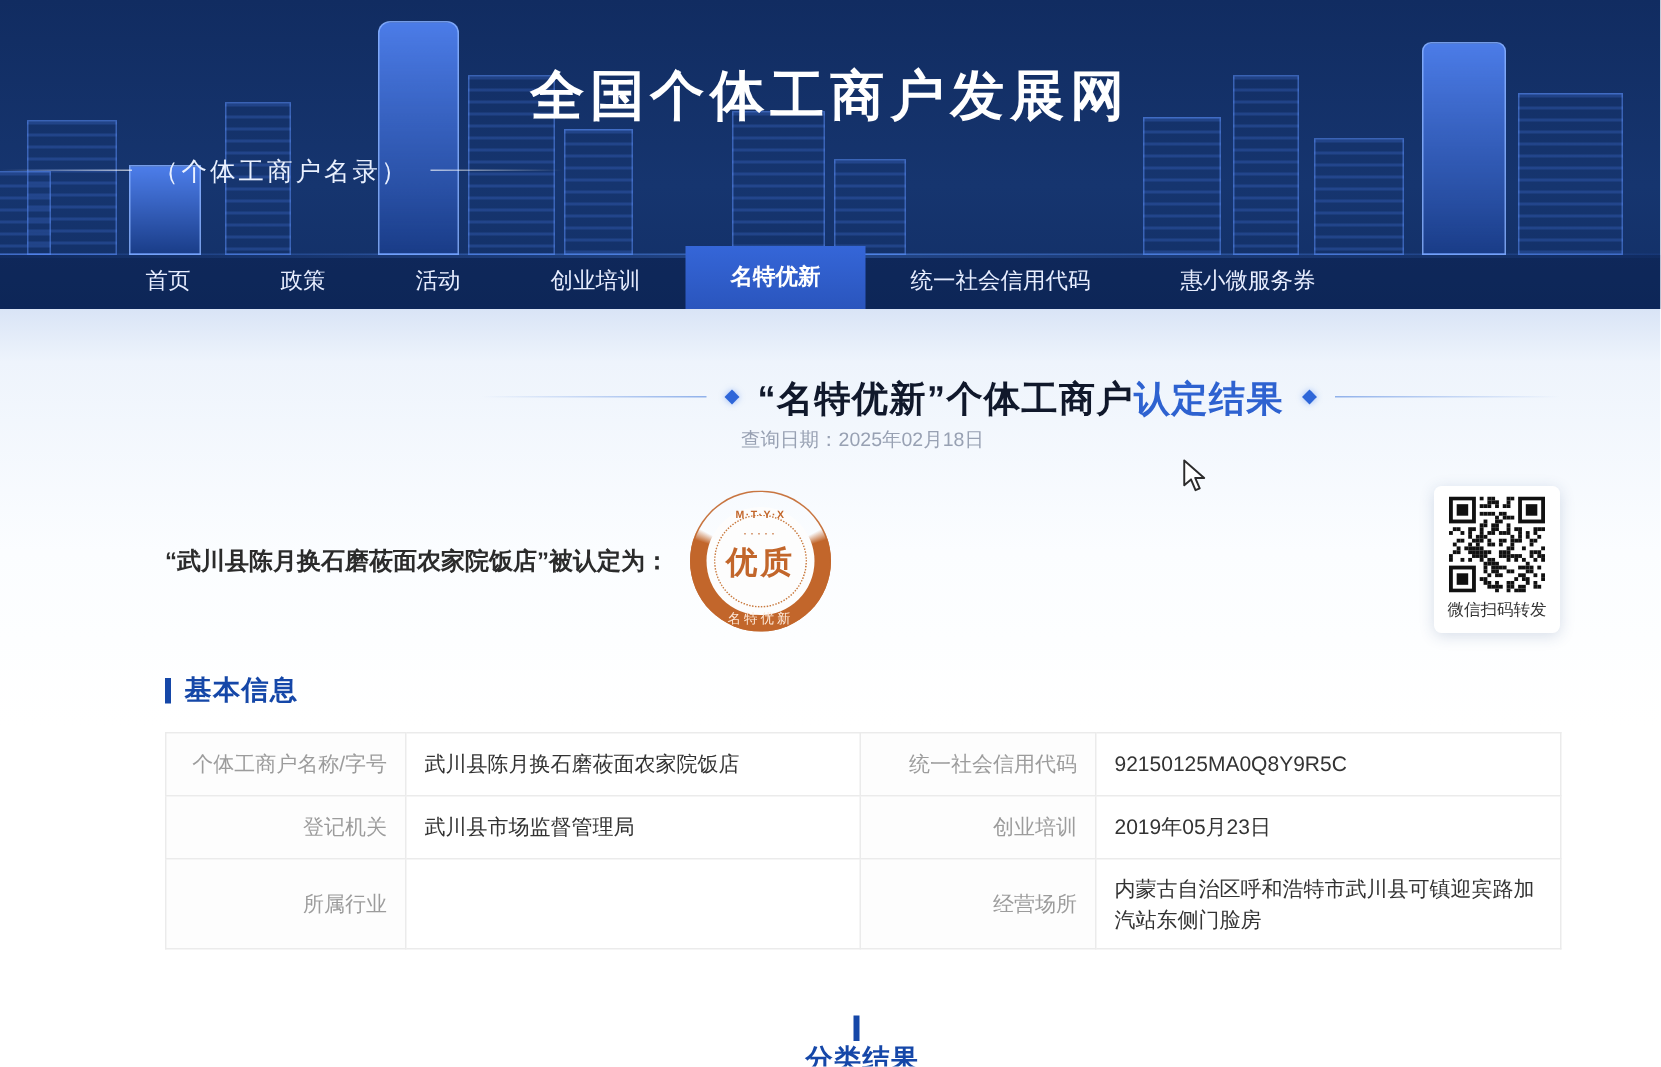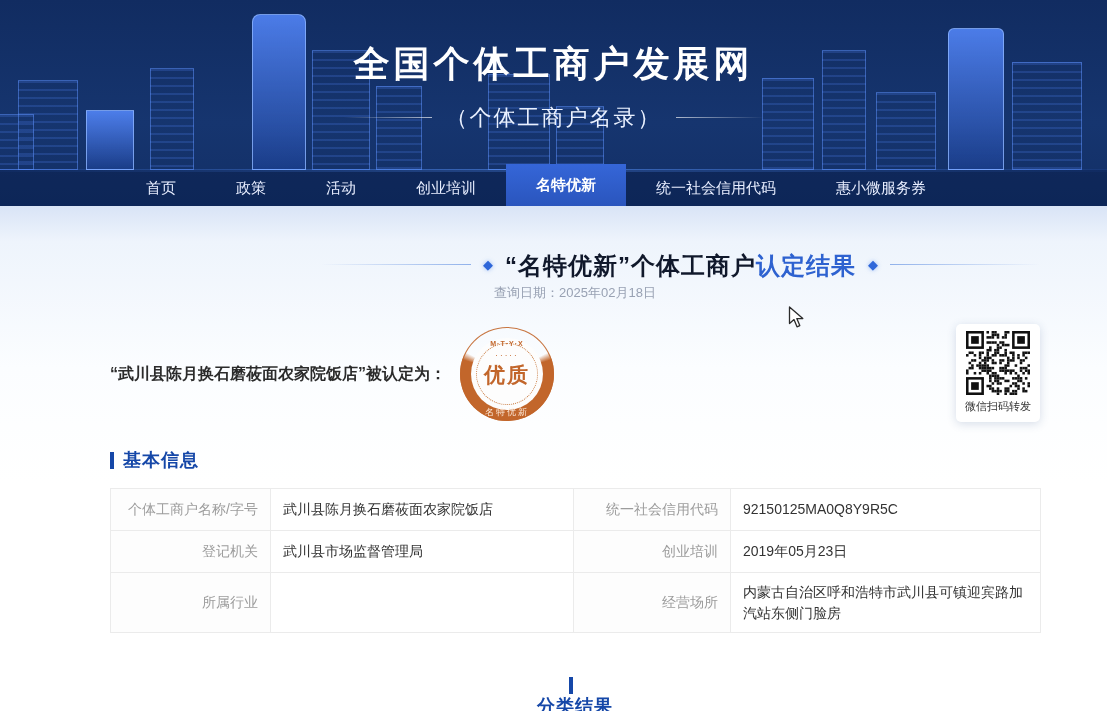--- a/index.html
+++ b/index.html
@@ -7,38 +7,38 @@
     font-family:"Liberation Sans","DejaVu Sans",sans-serif; background:#fff; }
   .page { position:relative; width:1107px; height:711px; }
 
   
   .banner { position:relative; height:206px;
     background:linear-gradient(180deg,#112c61 0%,#16356f 55%,#143univ 100%);
     background:linear-gradient(180deg,#112c61 0%,#16356f 60%,#122f66 100%);
     overflow:hidden; }
   .banner-title { position:absolute; top:40px; left:0; width:100%; text-align:center;
     color:#fff; font-size:36px; font-weight:bold; letter-spacing:4px; }
-  .banner-sub { position:absolute; top:103px; left:0; width:100%; text-align:center;
-    color:#eaf1ff; font-size:22px; letter-spacing:2px; }
+  .banner-sub { position:absolute; top:103px; left:0; width:100%; text-align:left;
+    color:#eaf1ff; font-size:17px; letter-spacing:2px; }
   .sub-line { display:inline-block; vertical-align:middle; width:88px; height:1px;
     background:linear-gradient(90deg,rgba(255,255,255,0),rgba(255,255,255,.65));
     margin:0 14px 4px 0; }
   .sub-line.r { background:linear-gradient(90deg,rgba(255,255,255,.65),rgba(255,255,255,0));
     margin:0 0 4px 14px; }
   
   .bld { position:absolute; bottom:36px; border:1px solid rgba(96,148,255,.5);
     background:repeating-linear-gradient(180deg,rgba(80,130,245,.22) 0 2px,rgba(0,0,0,0) 2px 8px); }
   .bld.solid { background:linear-gradient(180deg,rgba(86,138,255,.85),rgba(40,86,205,.30));
     border-color:rgba(140,180,255,.8); }
   .glowline { position:absolute; bottom:34px; left:0; width:100%; height:3px;
     background:linear-gradient(90deg,rgba(60,110,230,.1),rgba(90,150,255,.55),rgba(60,110,230,.1)); }
 
   
   .nav { position:absolute; left:0; bottom:0; width:100%; height:36px;
-    background:rgba(9,28,70,.45); display:flex; align-items:flex-end; padding-left:116px; }
+    background:rgba(9,28,70,.45); display:flex; align-items:flex-end; padding-left:67px; }
   .nav-item { height:36px; line-height:36px; padding:0 30px; color:#e8eeff; font-size:15px;
     cursor:pointer; white-space:nowrap; }
   .nav-item.active { height:42px; line-height:42px; font-weight:bold; color:#fff;
     background:linear-gradient(180deg,#3566d8,#2a55bd); }
 
   
   .main { position:relative; height:505px;
     background:linear-gradient(180deg,#d9e4f6 0%,#eef4fc 7%,#fbfdff 32%,#ffffff 55%); }
   .container { width:930px; margin-left:110px; position:relative; }
 

